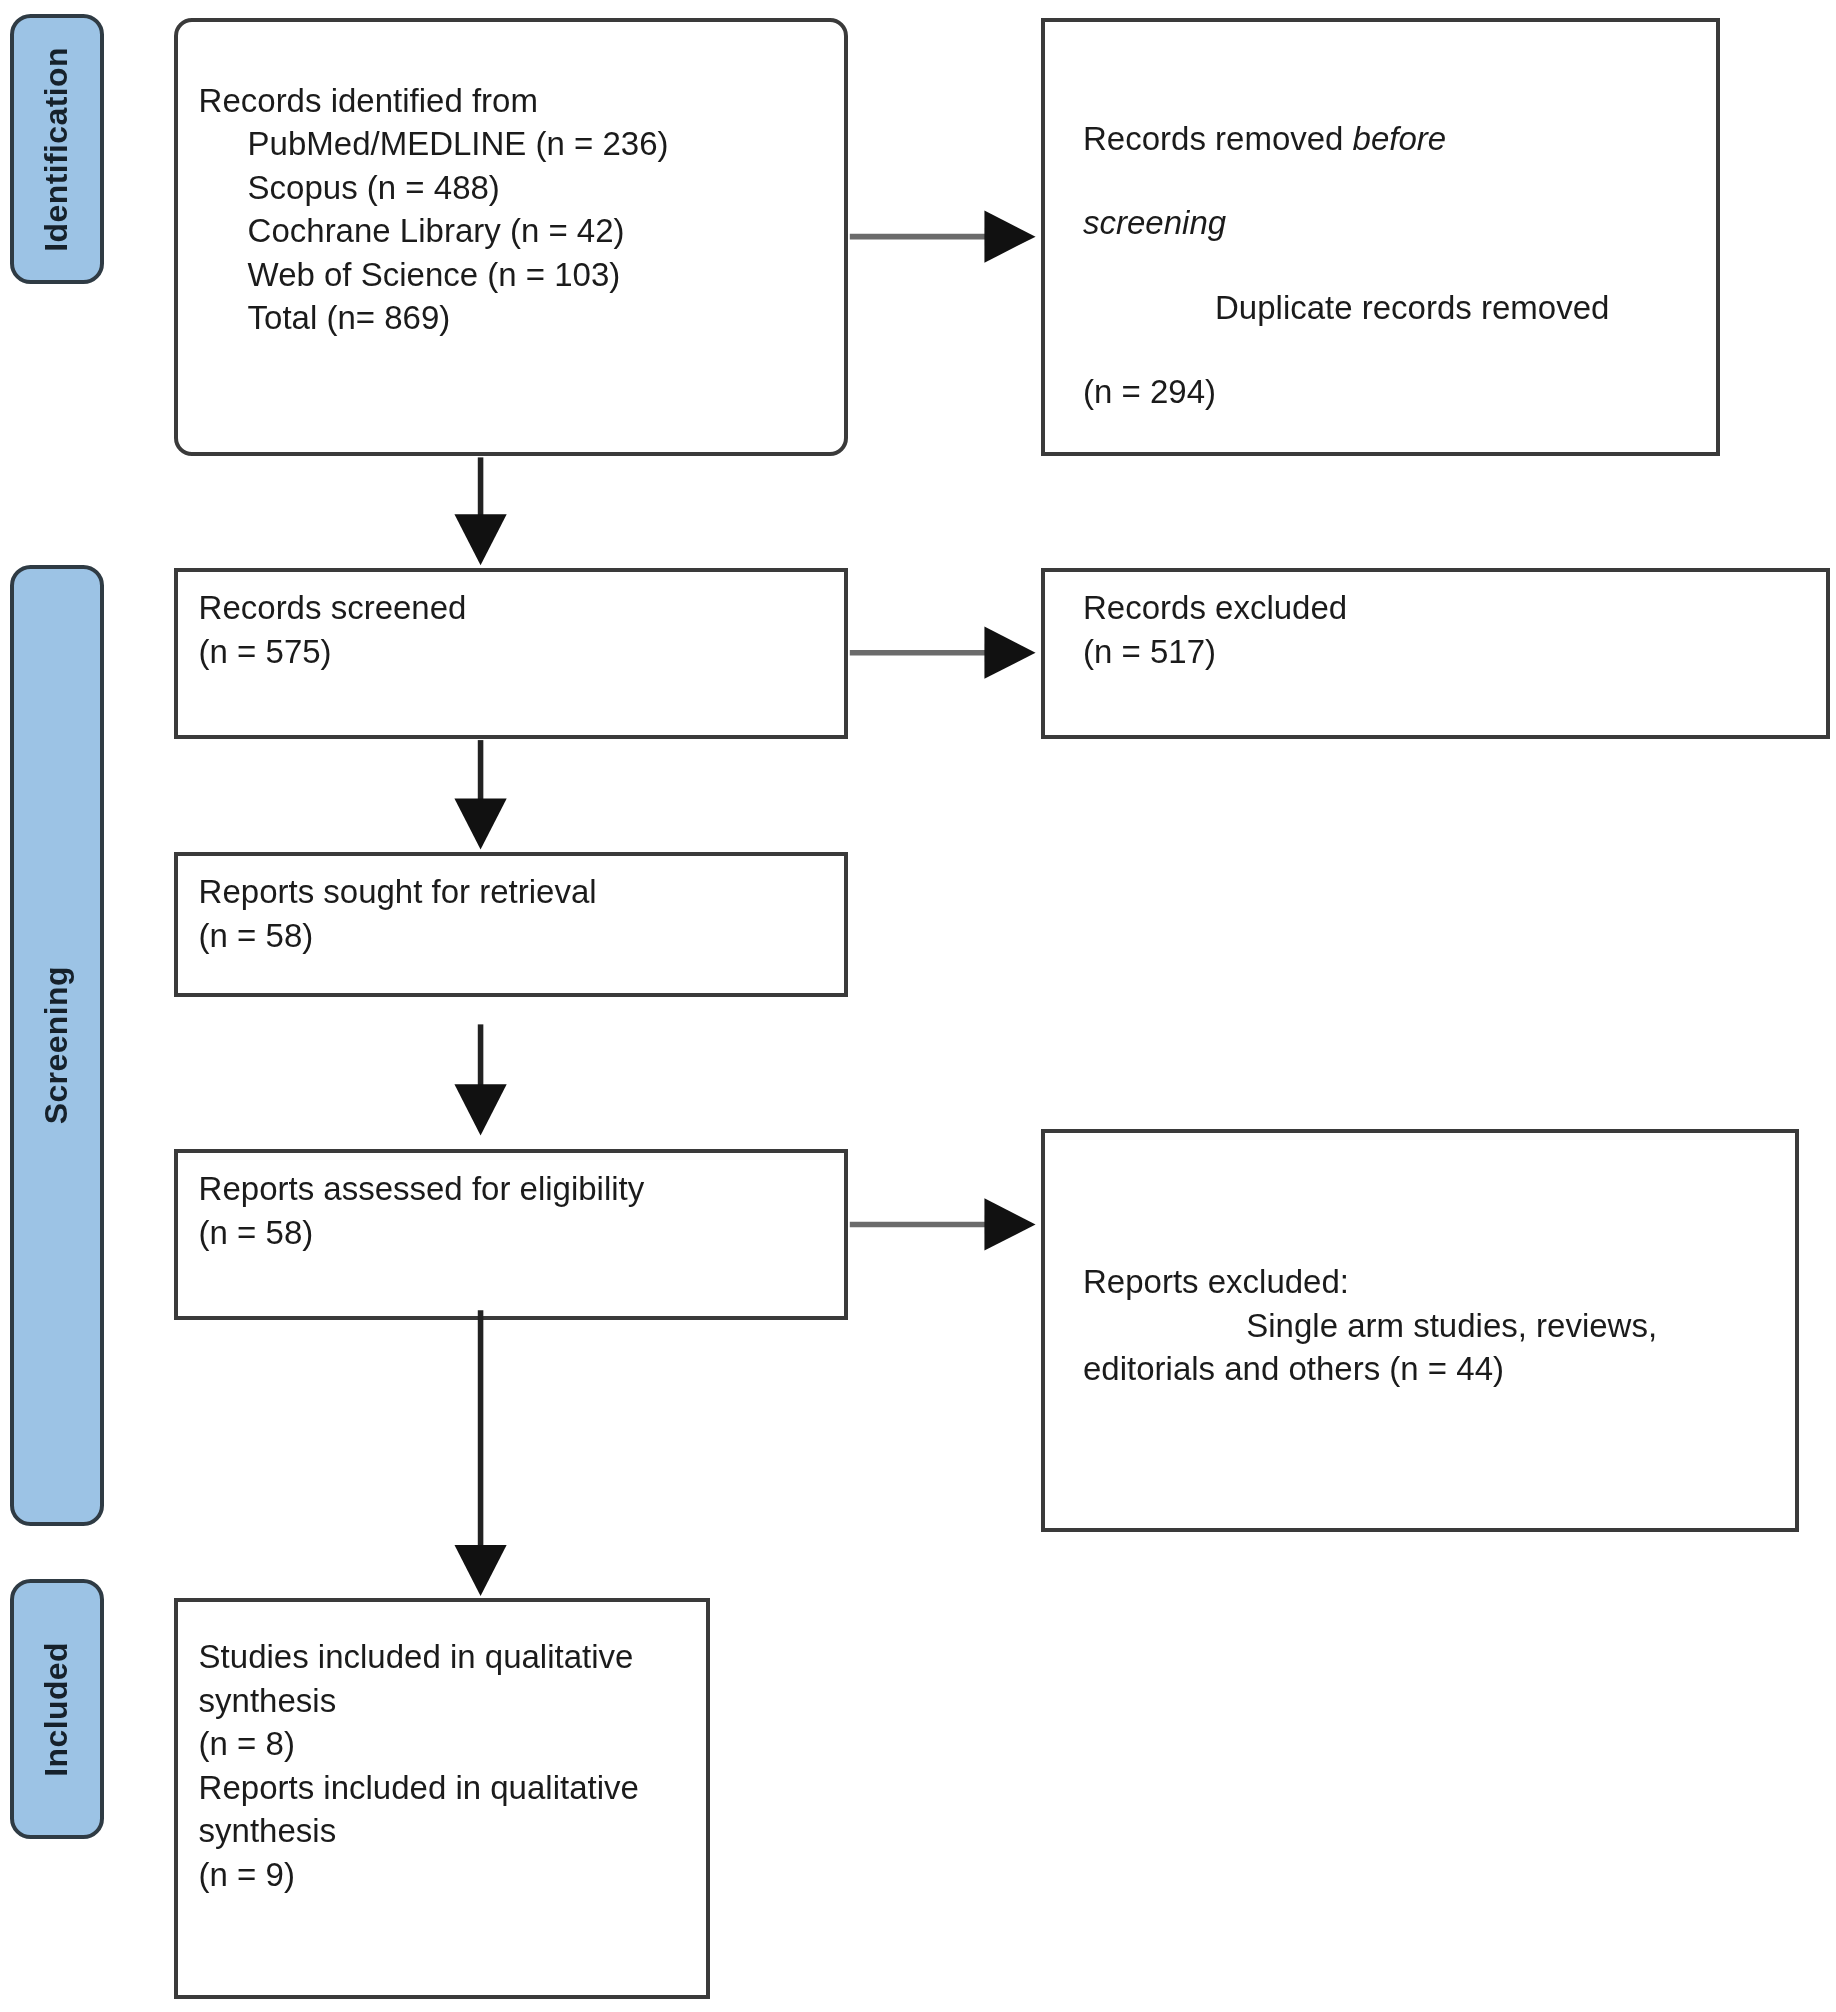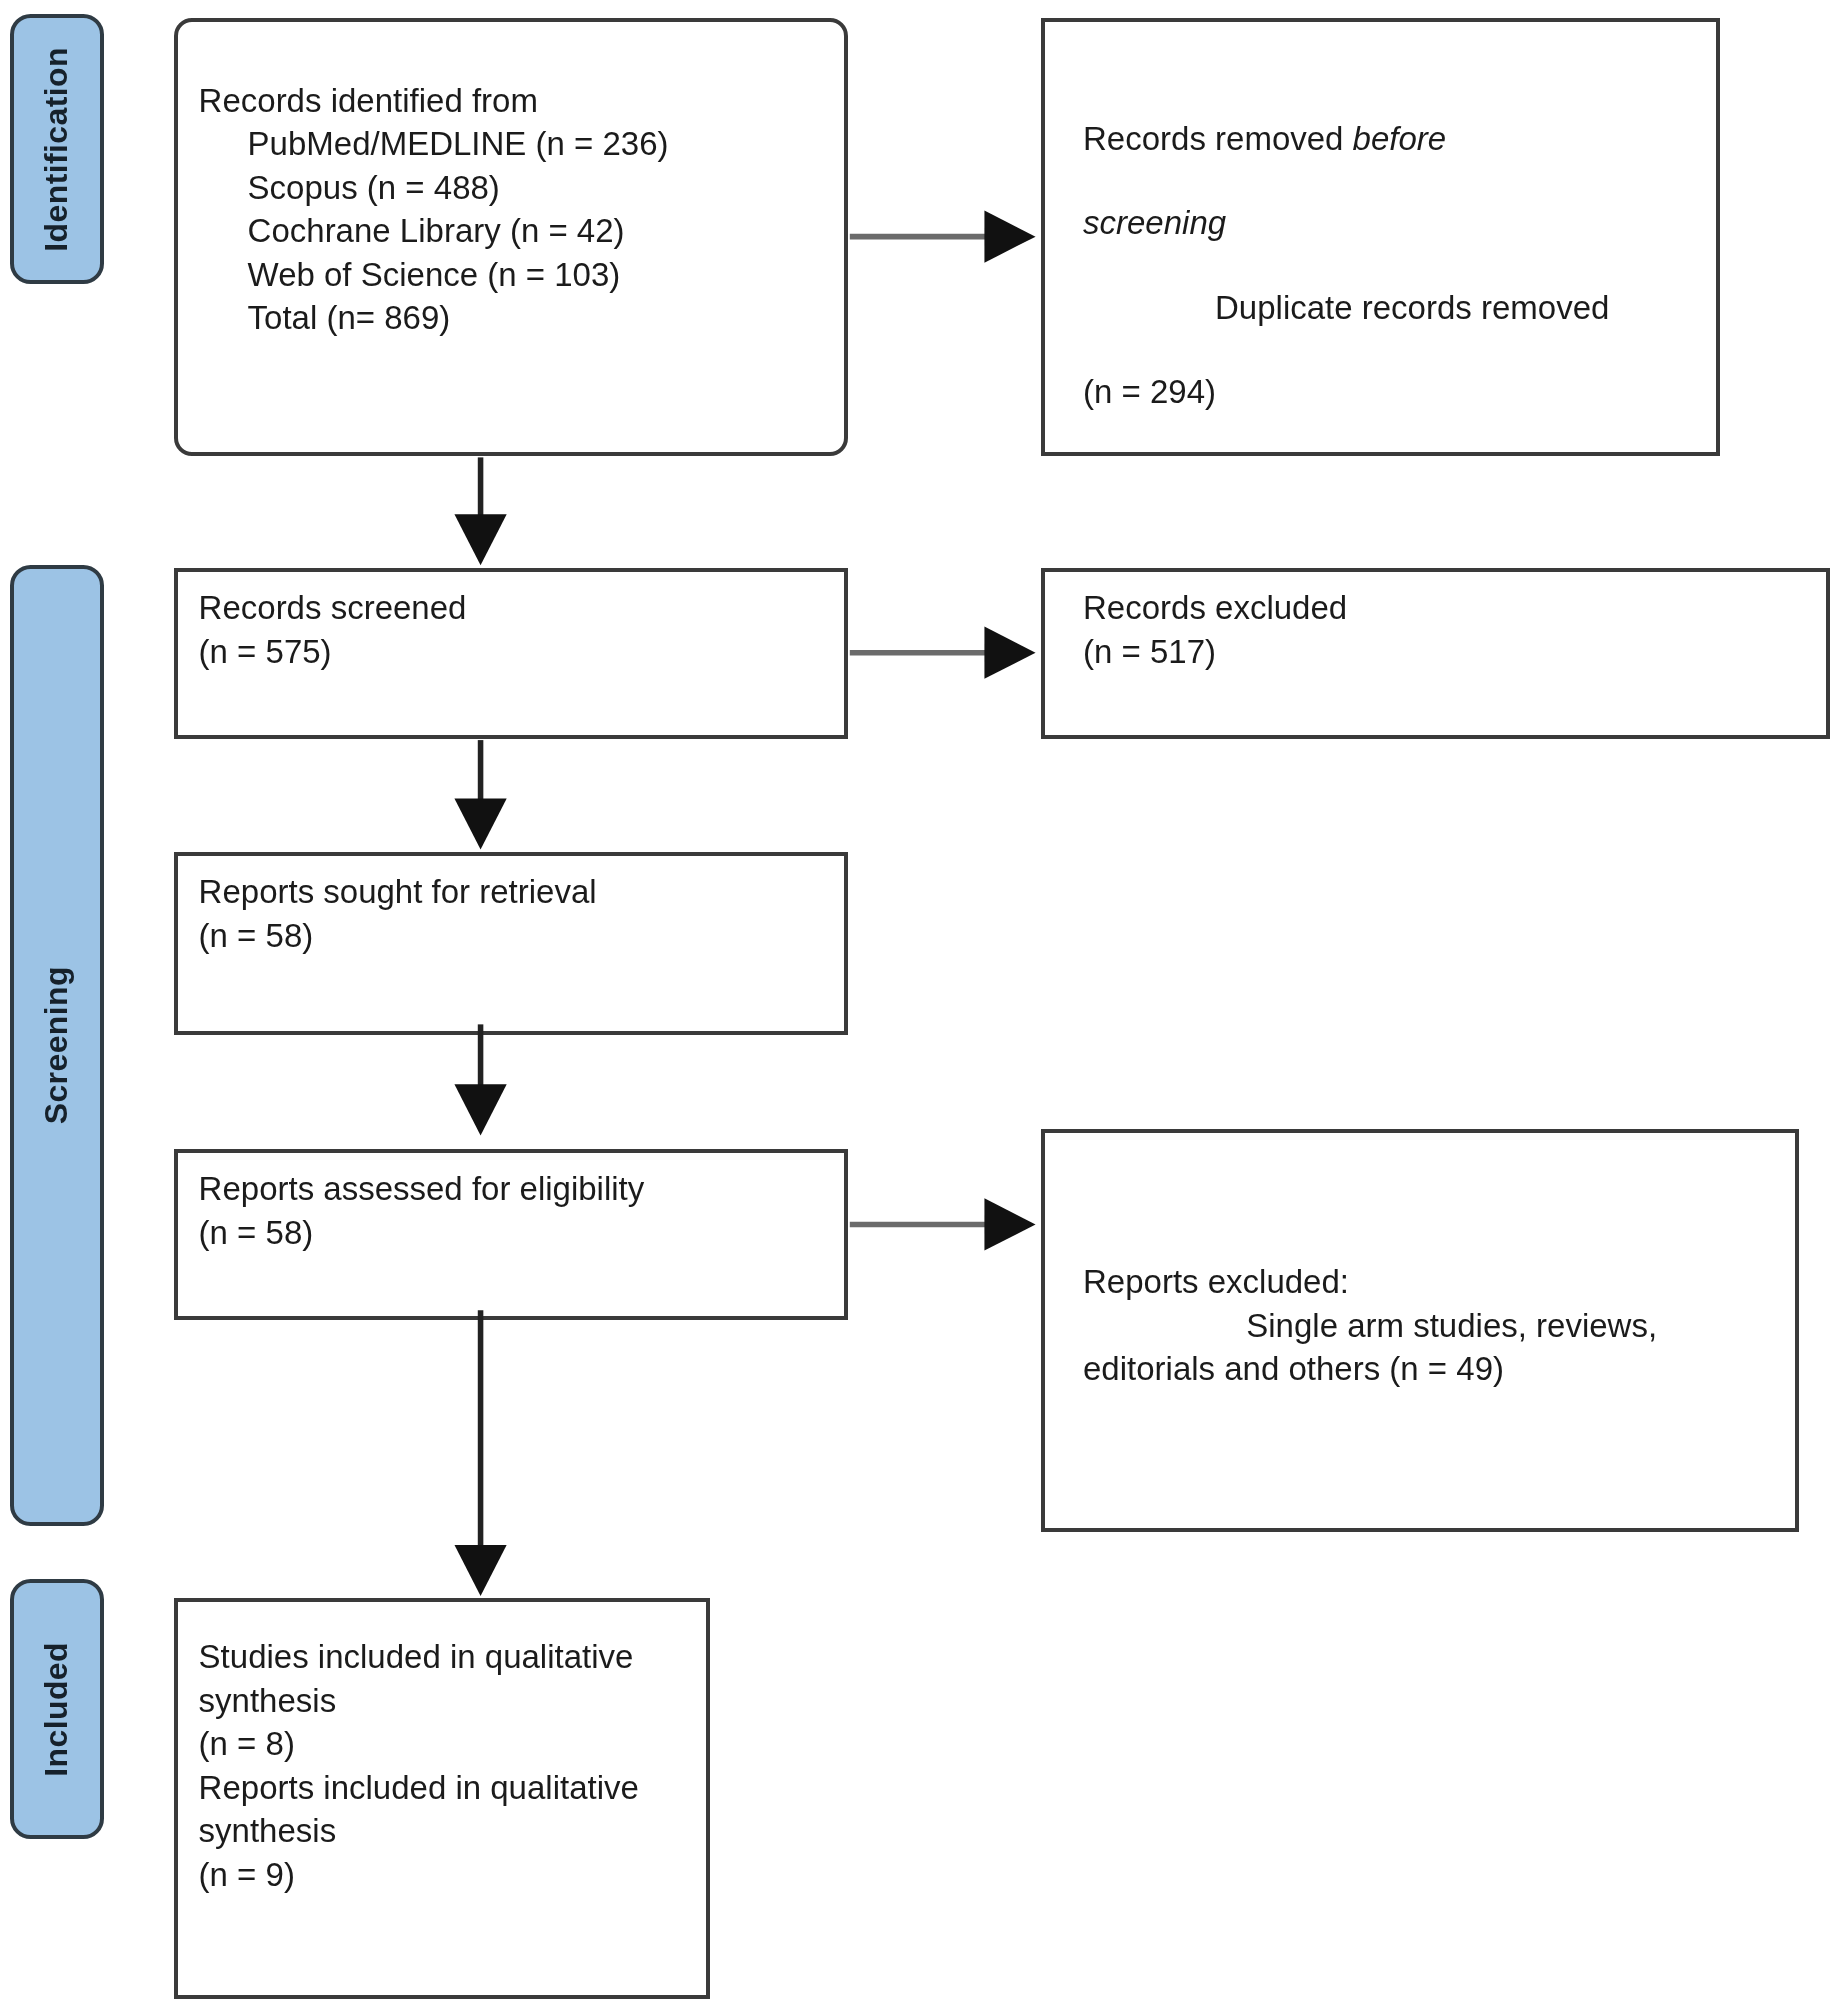--- a/index.html
+++ b/index.html
@@ -111,34 +111,34 @@
   <div class="flow-box" style="left:174px; top:568px; width:674px; height:171px;">
     <div class="line">Records screened</div>
     <div class="line">(n = 575)</div>
   </div>
 
   <div class="flow-box" style="left:1041px; top:568px; width:789px; height:171px; padding-left:38px;">
     <div class="line">Records excluded</div>
     <div class="line">(n = 517)</div>
   </div>
 
-  <div class="flow-box" style="left:174px; top:852px; width:674px; height:183px;">
+  <div class="flow-box" style="left:174px; top:852px; width:674px; height:145px;">
     <div class="line">Reports sought for retrieval</div>
     <div class="line">(n = 58)</div>
   </div>
 
   <div class="flow-box" style="left:174px; top:1138px; width:674px; height:171px;margin-top:11px;">
     <div class="line">Reports assessed for eligibility</div>
     <div class="line">(n = 58)</div>
   </div>
 
   <div class="flow-box" style="left:1041px; top:1129px; width:758px; height:403px; padding-top:127px; padding-left:38px; justify-content:flex-start;">
     <div class="line">Reports excluded:</div>
     <div class="line indent-sm">Single arm studies, reviews,</div>
-    <div class="line">editorials and others (n = 49)</div>
+    <div class="line">editorials and others (n = 44)</div>
   </div>
 
   <div class="flow-box" style="left:174px; top:1598px; width:536px; height:401px; padding-top:33px; justify-content:flex-start;">
     <div class="line">Studies included in qualitative</div>
     <div class="line">synthesis</div>
     <div class="line">(n = 8)</div>
     <div class="line">Reports included in qualitative</div>
     <div class="line">synthesis</div>
     <div class="line">(n = 9)</div>
   </div>

